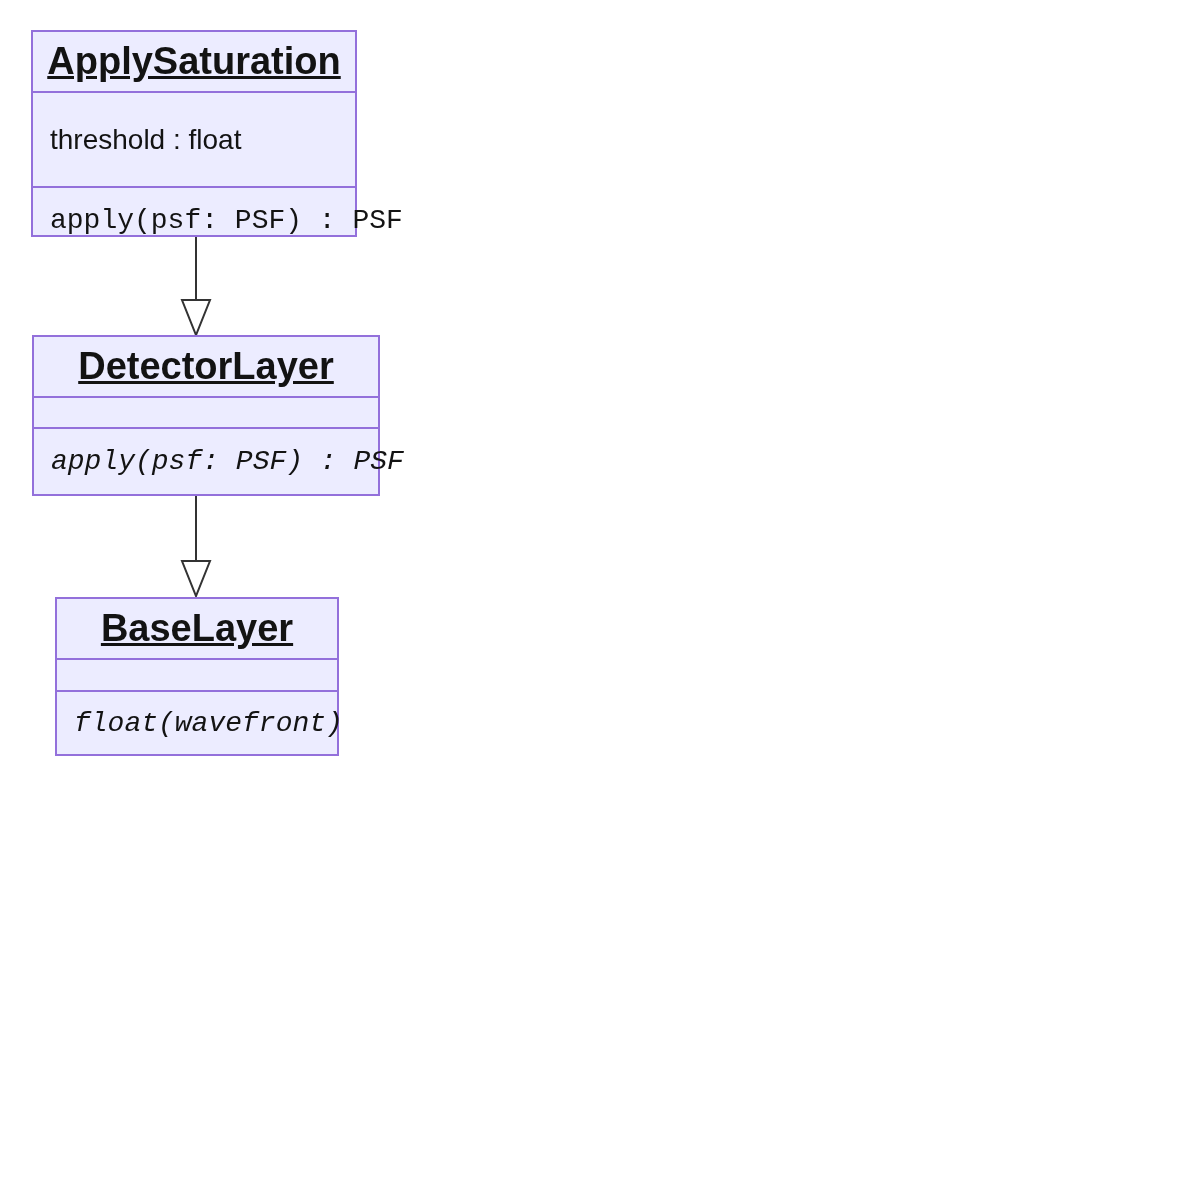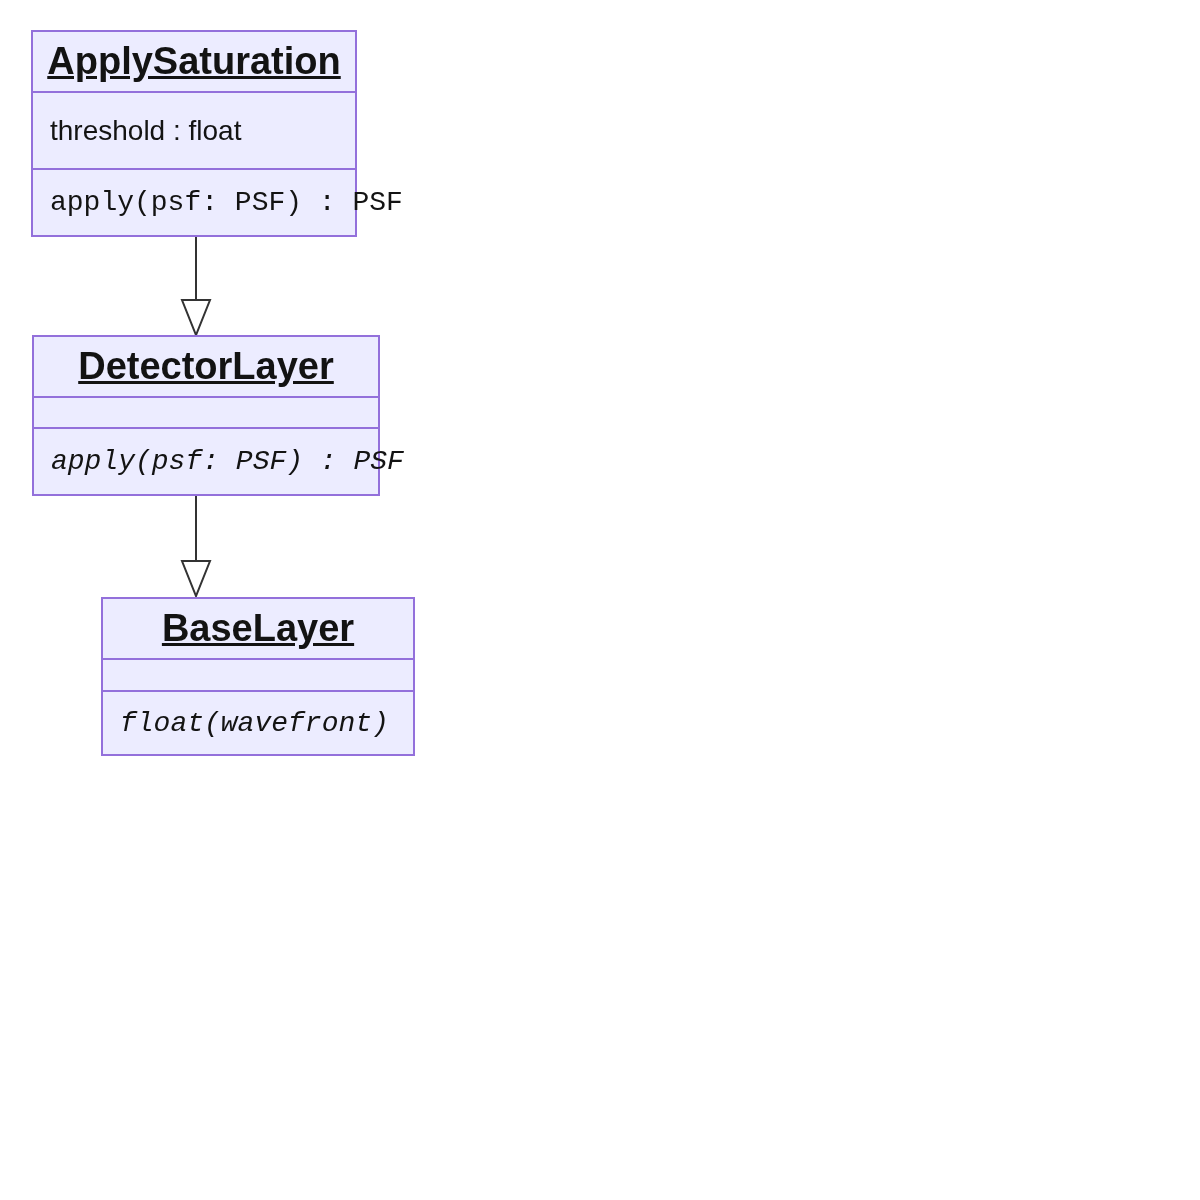--- a/index.html
+++ b/index.html
@@ -63,21 +63,21 @@
     stroke-width: 2;
   }
 </style>
 </head>
 <body>
 
 <div class="canvas">
 
   <div class="class-box" style="left:31px; top:30px; width:326px; height:207px;">
     <div class="compartment title" style="height:61px">ApplySaturation</div>
-    <div class="compartment section" style="height:77px">
+    <div class="compartment section" style="height:95px">
       <div class="member">threshold : float</div>
     </div>
     <div class="compartment" style="height:65px">
       <div class="member">apply(psf: PSF) : PSF</div>
     </div>
   </div>
 
   <svg class="arrow" style="left:180px; top:237px;" width="32" height="100">
     <line x1="16" y1="0" x2="16" y2="63"></line>
     <polygon points="2,63 30,63 16,98"></polygon>
@@ -89,21 +89,21 @@
     <div class="compartment" style="height:65px">
       <div class="member italic">apply(psf: PSF) : PSF</div>
     </div>
   </div>
 
   <svg class="arrow" style="left:180px; top:496px;" width="32" height="102">
     <line x1="16" y1="0" x2="16" y2="65"></line>
     <polygon points="2,65 30,65 16,100"></polygon>
   </svg>
 
-  <div class="class-box" style="left:55px; top:597px; width:314px; height:159px;margin-left:46px;">
+  <div class="class-box" style="left:55px; top:597px; width:284px; height:159px;">
     <div class="compartment title" style="height:61px">BaseLayer</div>
     <div class="compartment section" style="height:32px"></div>
     <div class="compartment" style="height:62px">
       <div class="member italic">float(wavefront)</div>
     </div>
   </div>
 
 </div>
 
 </body></html>

